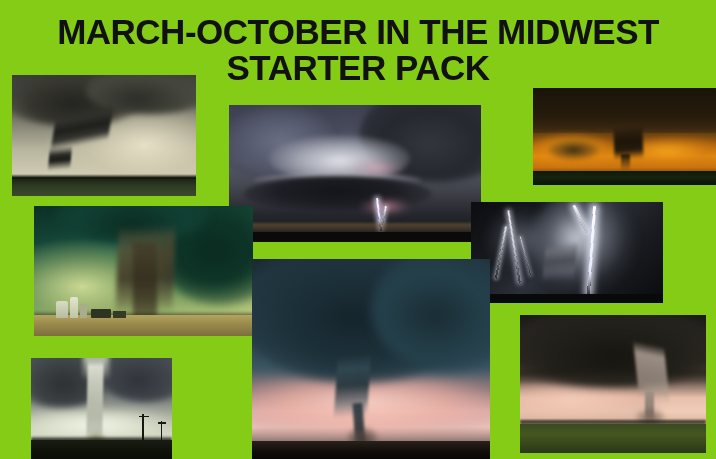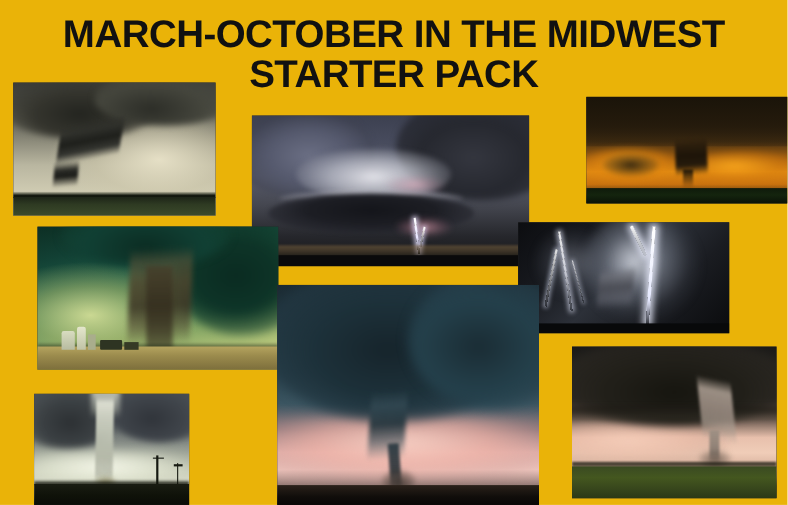--- a/index.html
+++ b/index.html
@@ -4,21 +4,21 @@
 <style>
   html, body {
     margin: 0;
     padding: 0;
     background: #ffffff;
   }
   #canvas {
     position: relative;
     width: 716px;
     height: 459px;
-    background: #eab308;
+    background: #84cc16;
     overflow: hidden;
     font-family: "Liberation Sans", sans-serif;
   }
 
   
   .title-block {
     position: absolute;
     left: 0;
     top: 14px;
     width: 716px;

